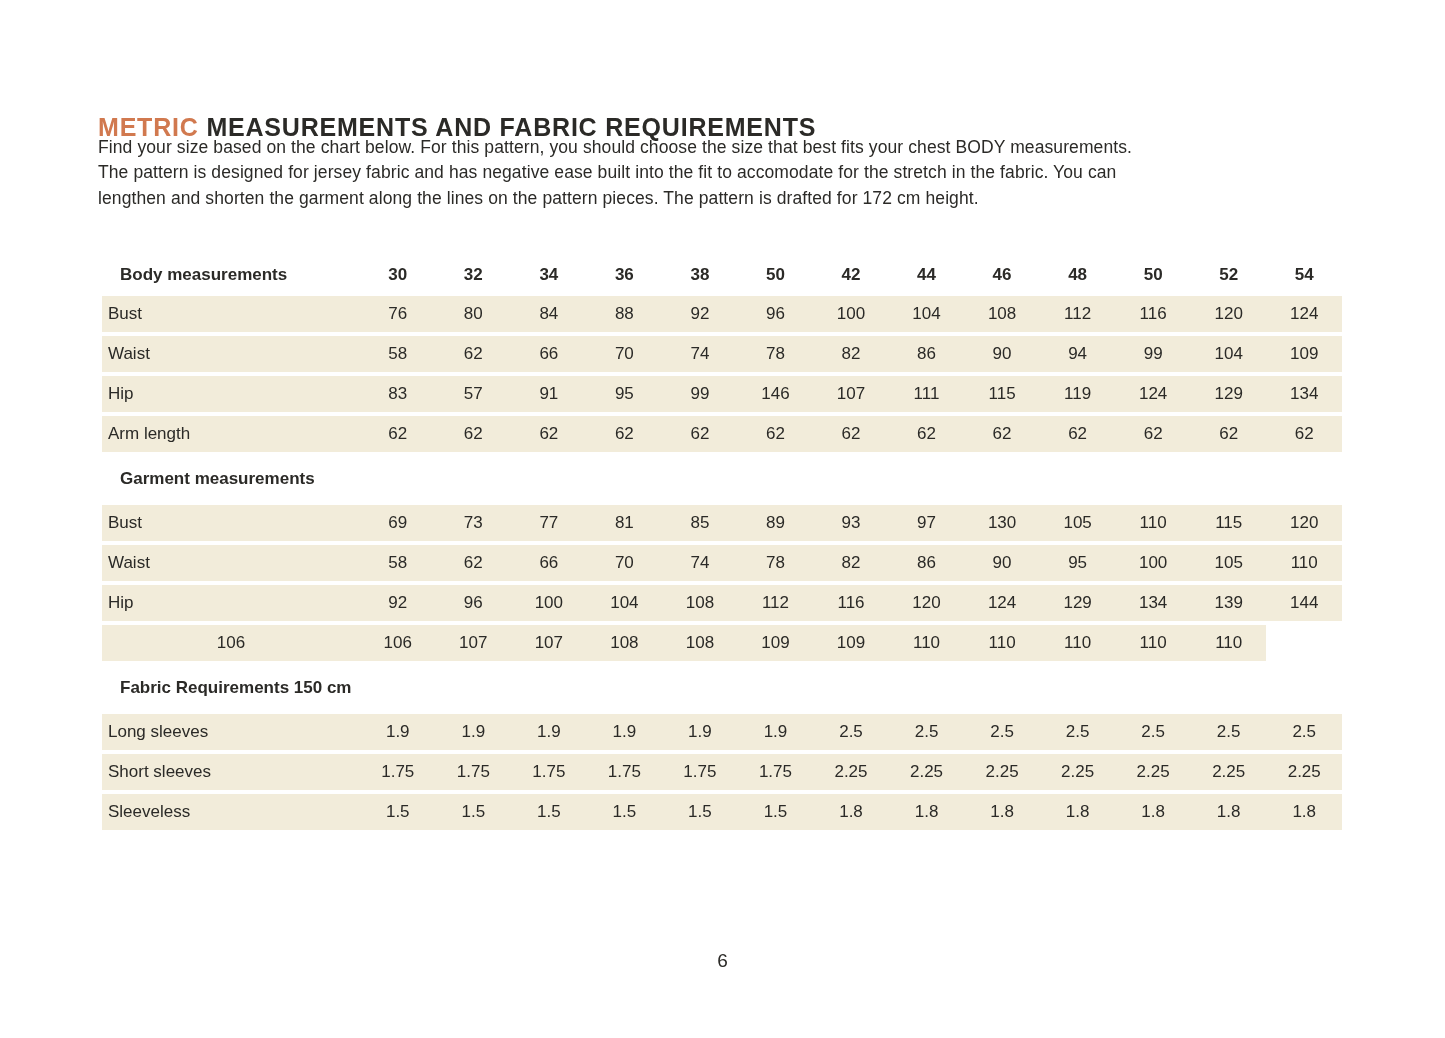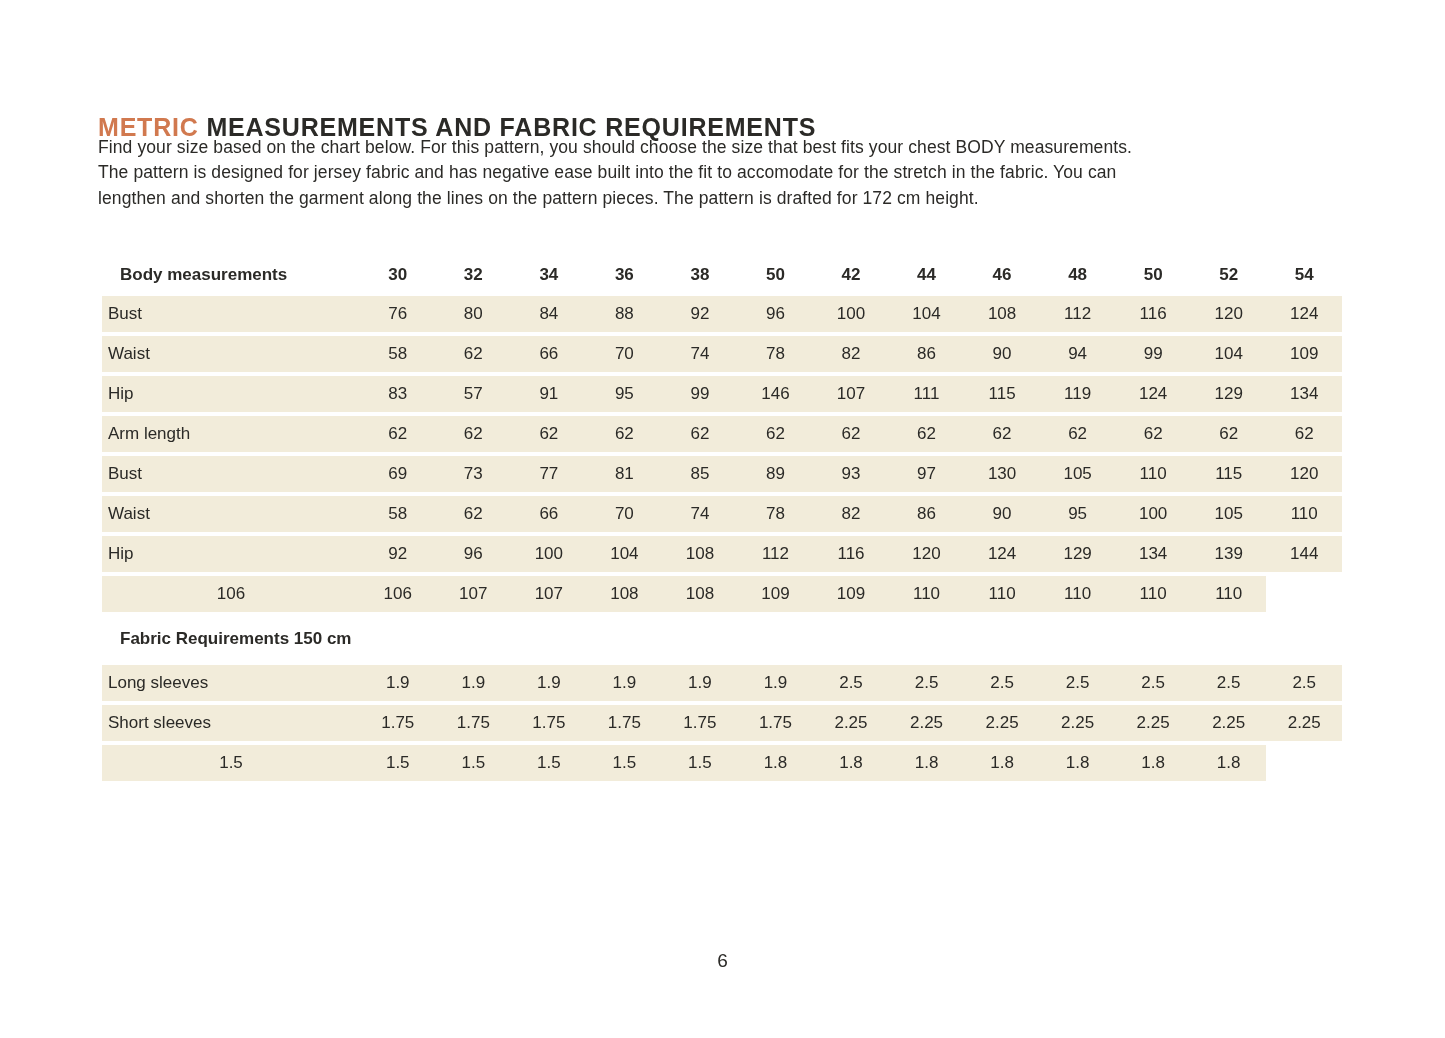--- a/index.html
+++ b/index.html
@@ -162,20 +162,23 @@
       <div class="tcell val">62</div>
       <div class="tcell val">62</div>
       <div class="tcell val">62</div>
       <div class="tcell val">62</div>
       <div class="tcell val">62</div>
       <div class="tcell val">62</div>
       <div class="tcell val">62</div>
       <div class="tcell val">62</div>
       <div class="tcell val">62</div>
     </div>
+    <div class="trow section-row">
+      <div class="tcell lbl">Garment measurements</div>
+    </div>
     <div class="trow">
       <div class="tcell lbl">Bust</div>
       <div class="tcell val">69</div>
       <div class="tcell val">73</div>
       <div class="tcell val">77</div>
       <div class="tcell val">81</div>
       <div class="tcell val">85</div>
       <div class="tcell val">89</div>
       <div class="tcell val">93</div>
       <div class="tcell val">97</div>
@@ -261,20 +264,21 @@
       <div class="tcell val">1.75</div>
       <div class="tcell val">2.25</div>
       <div class="tcell val">2.25</div>
       <div class="tcell val">2.25</div>
       <div class="tcell val">2.25</div>
       <div class="tcell val">2.25</div>
       <div class="tcell val">2.25</div>
       <div class="tcell val">2.25</div>
     </div>
     <div class="trow">
+      <div class="tcell lbl">Sleeveless</div>
       <div class="tcell val">1.5</div>
       <div class="tcell val">1.5</div>
       <div class="tcell val">1.5</div>
       <div class="tcell val">1.5</div>
       <div class="tcell val">1.5</div>
       <div class="tcell val">1.5</div>
       <div class="tcell val">1.8</div>
       <div class="tcell val">1.8</div>
       <div class="tcell val">1.8</div>
       <div class="tcell val">1.8</div>

